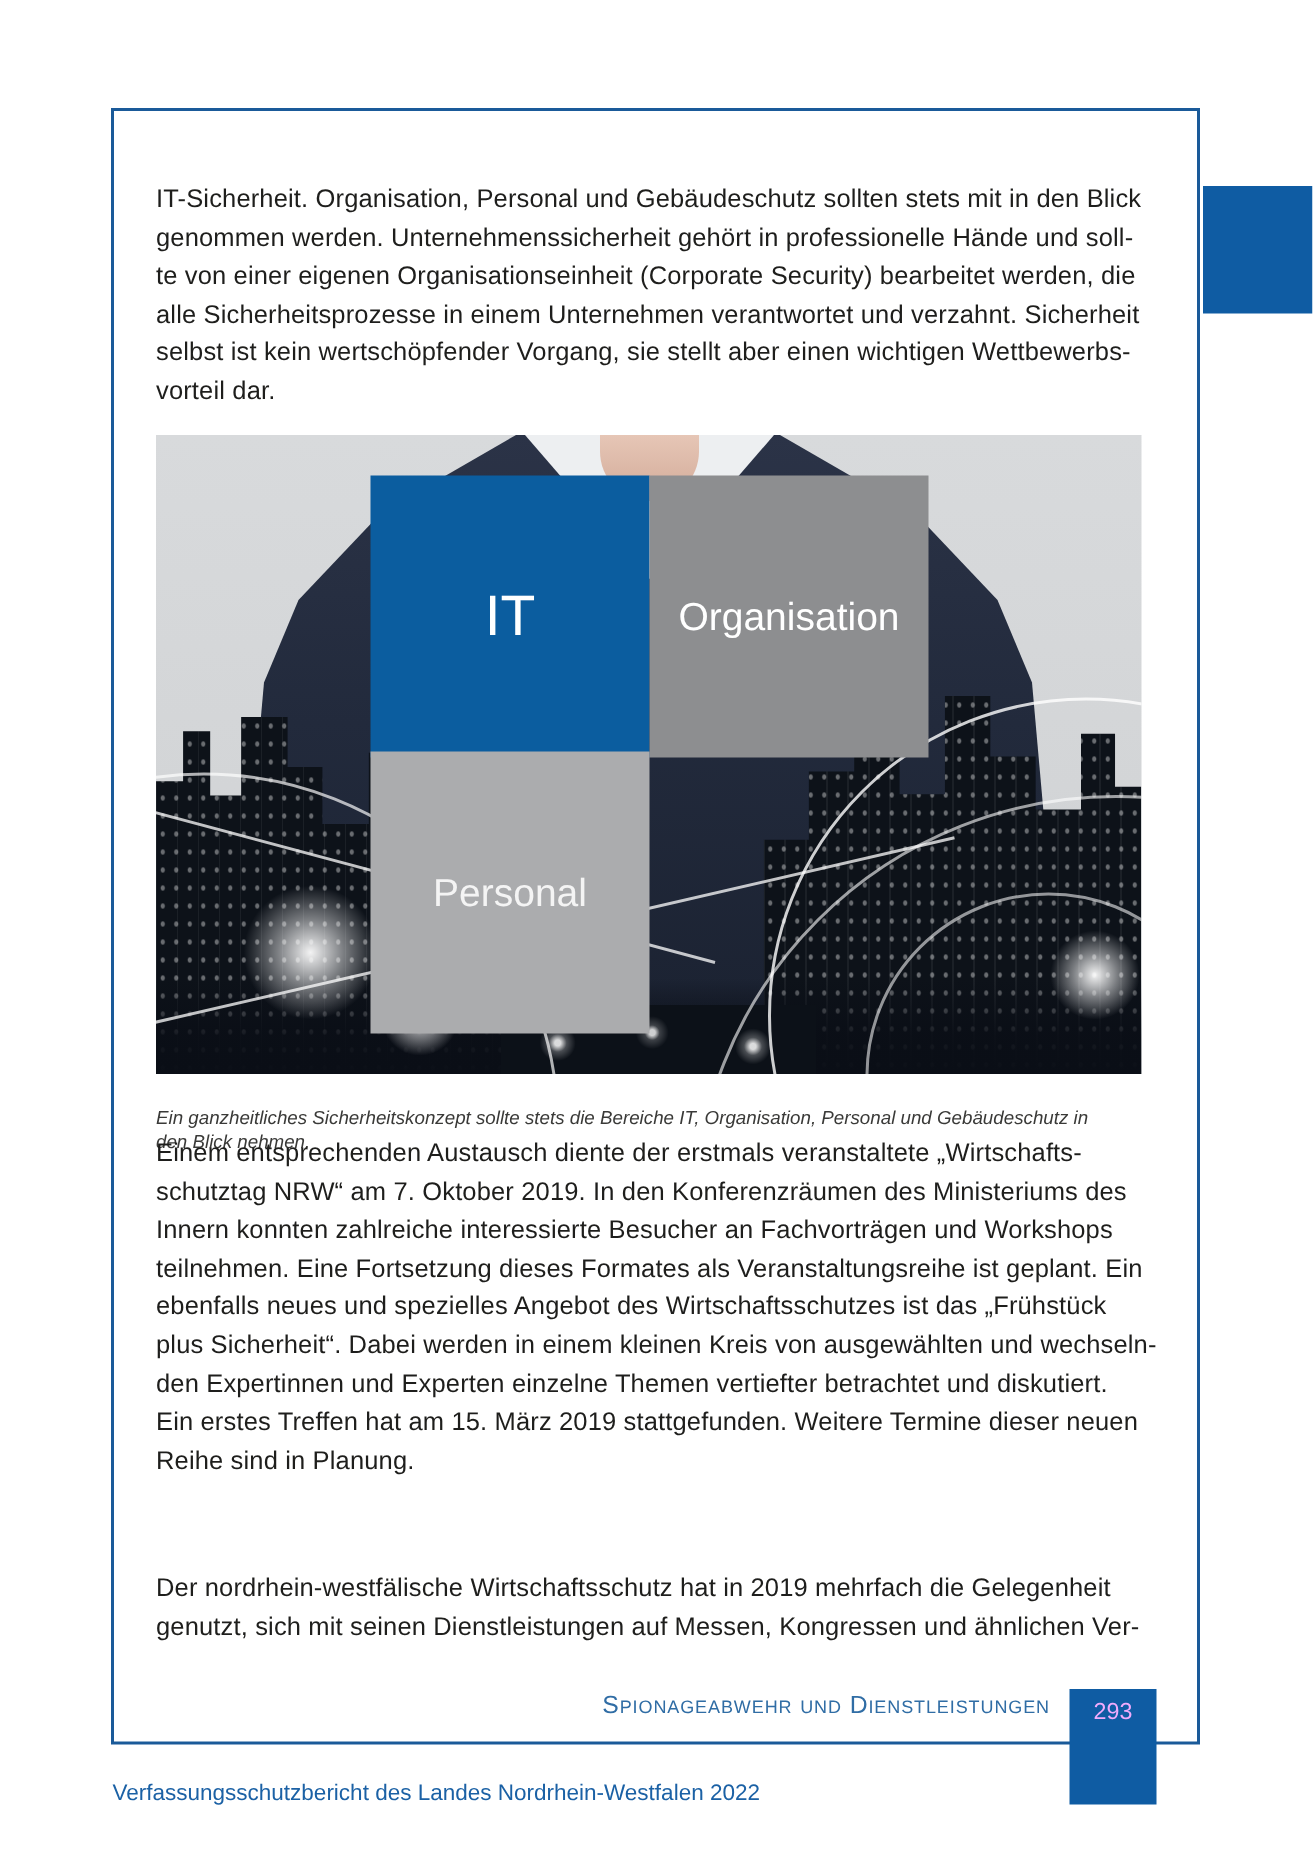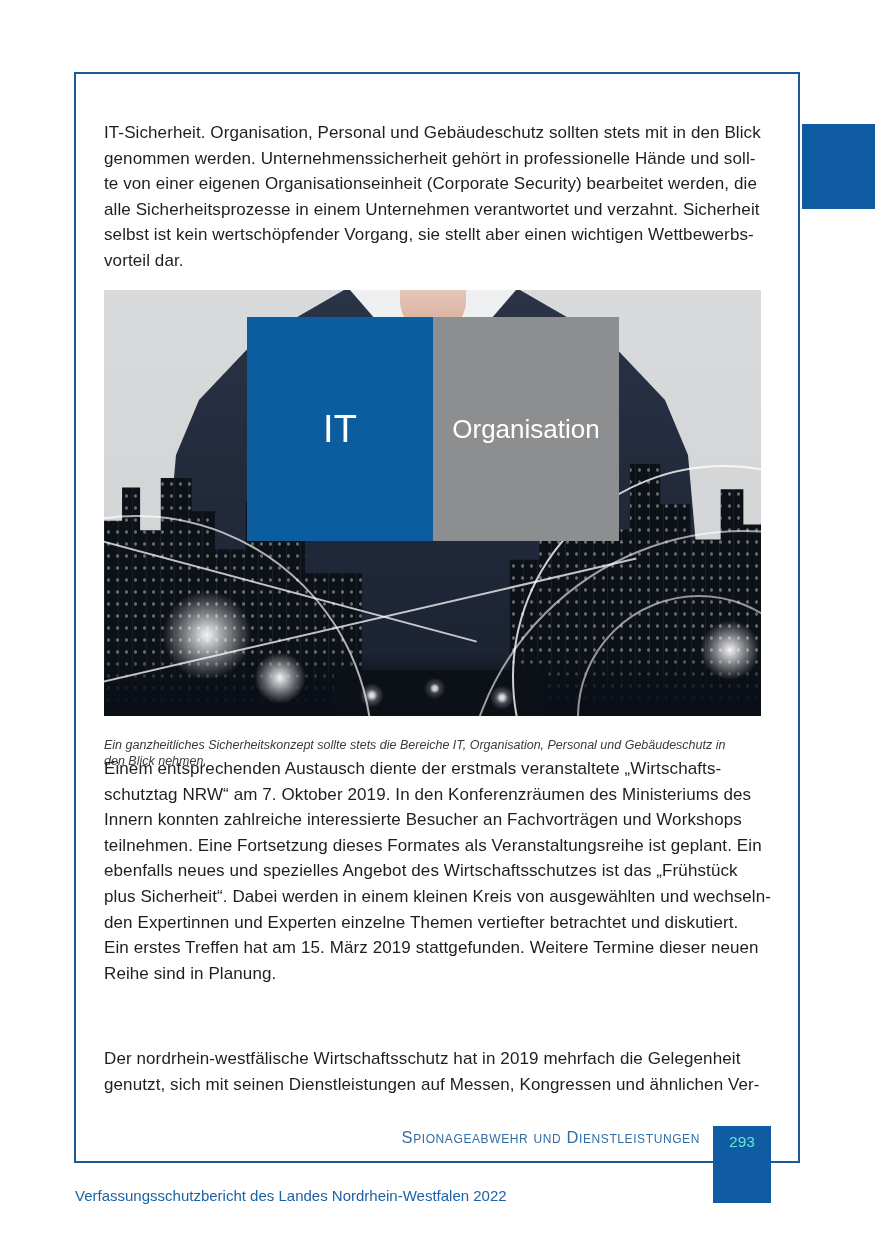--- a/index.html
+++ b/index.html
@@ -82,37 +82,37 @@
   .beam1{width:600px;left:-60px;top:335px;transform:rotate(-13deg);}
   .beam2{width:430px;left:-50px;top:295px;transform:rotate(15deg);}
   .flare{position:absolute;border-radius:50%;
     background:radial-gradient(circle, rgba(255,255,255,0.95) 0%, rgba(255,255,255,0.45) 35%, transparent 70%);}
   .flare1{left:58px;top:300px;width:90px;height:90px;}
   .flare2{left:150px;top:362px;width:52px;height:52px;}
   .flare3{left:596px;top:330px;width:60px;height:60px;}
   
   .grid{position:absolute;left:143px;top:27px;width:372px;height:368px;}
   .sq{
-    position:absolute;width:186px;height:224px;
+    position:absolute;width:186px;height:188px;
     display:flex;align-items:center;justify-content:center;
     color:#ffffff;text-align:center;white-space:pre-line;line-height:1.5;
   }
   .sq-it{left:0;top:0;background:#0b5d9f;font-size:38px;}
   .sq-org{left:186px;top:0;background:#8d8e90;font-size:26px;}
   .sq-personal{left:0;top:184px;background:#abacae;font-size:26px;color:#f4f4f4;}
   .sq-geb{left:186px;top:184px;background:#1f93ee;font-size:26px;}
   
   .footer-section{
     position:absolute;right:175px;top:1128px;margin:0;
     font-variant:small-caps;font-size:16.5px;letter-spacing:0.6px;
     color:#306da5;white-space:nowrap;
   }
   .page-badge{
     position:absolute;left:713px;top:1126px;width:58px;height:77px;
-    background:#0f5ca3;color:#5eead4;font-size:15.5px;
+    background:#0f5ca3;color:#f0abfc;font-size:15.5px;
     display:flex;justify-content:center;align-items:flex-start;
     padding-top:7px;box-sizing:border-box;
   }
   .report-title{
     position:absolute;left:75px;top:1187px;margin:0;
     font-size:15px;color:#1b61a5;
   }
 </style>
 </head>
 <body>
@@ -140,20 +140,21 @@
   <div class="arc arc3"></div>
   <div class="arc arc4"></div>
   <div class="beam beam1"></div>
   <div class="beam beam2"></div>
   <div class="flare flare1"></div>
   <div class="flare flare2"></div>
   <div class="flare flare3"></div>
   <div class="grid">
     <div class="sq sq-it">IT</div>
     <div class="sq sq-org">Organisation</div>
+    <div class="sq sq-personal">Personal</div>
   </div>
 </div>
 
 <p class="caption">Ein ganzheitliches Sicherheitskonzept sollte stets die Bereiche IT, Organisation, Personal und Gebäudeschutz in
 den Blick nehmen.</p>
 
 <p class="para p2">Einem entsprechenden Austausch diente der erstmals veranstaltete „Wirtschafts-
 schutztag NRW“ am 7. Oktober 2019. In den Konferenzräumen des Ministeriums des
 Innern konnten zahlreiche interessierte Besucher an Fachvorträgen und Workshops
 teilnehmen. Eine Fortsetzung dieses Formates als Veranstaltungsreihe ist geplant. Ein

